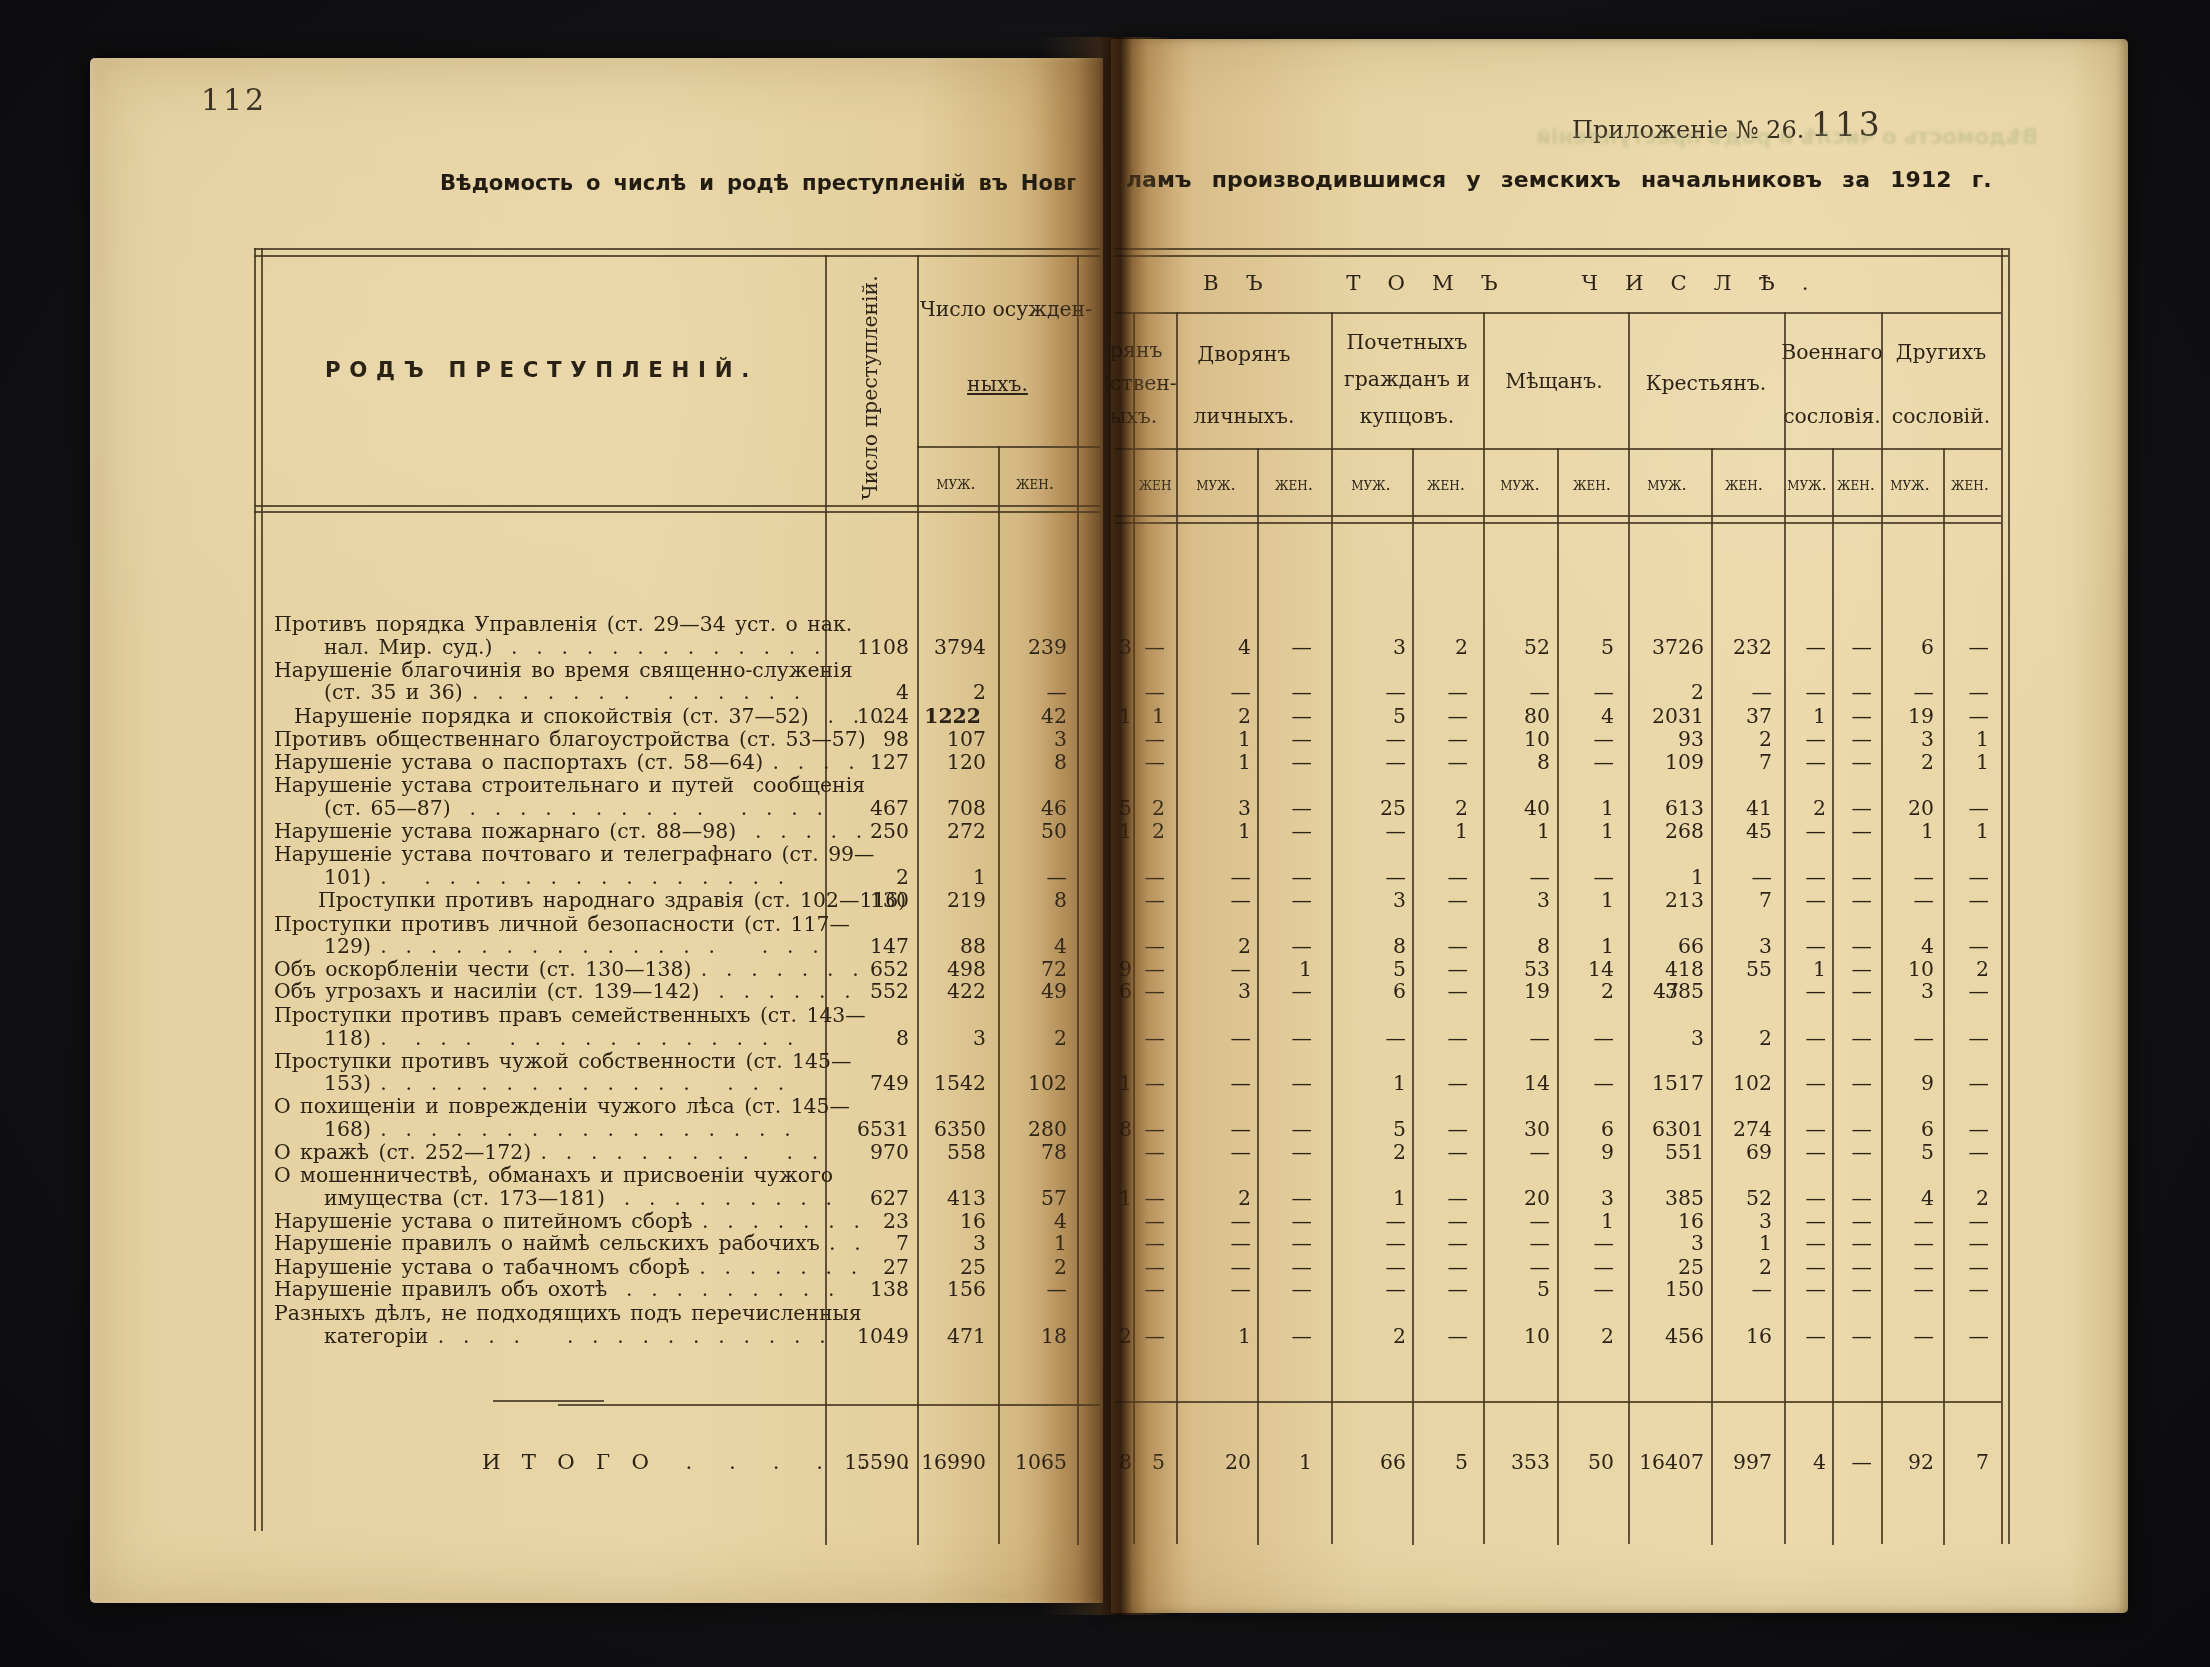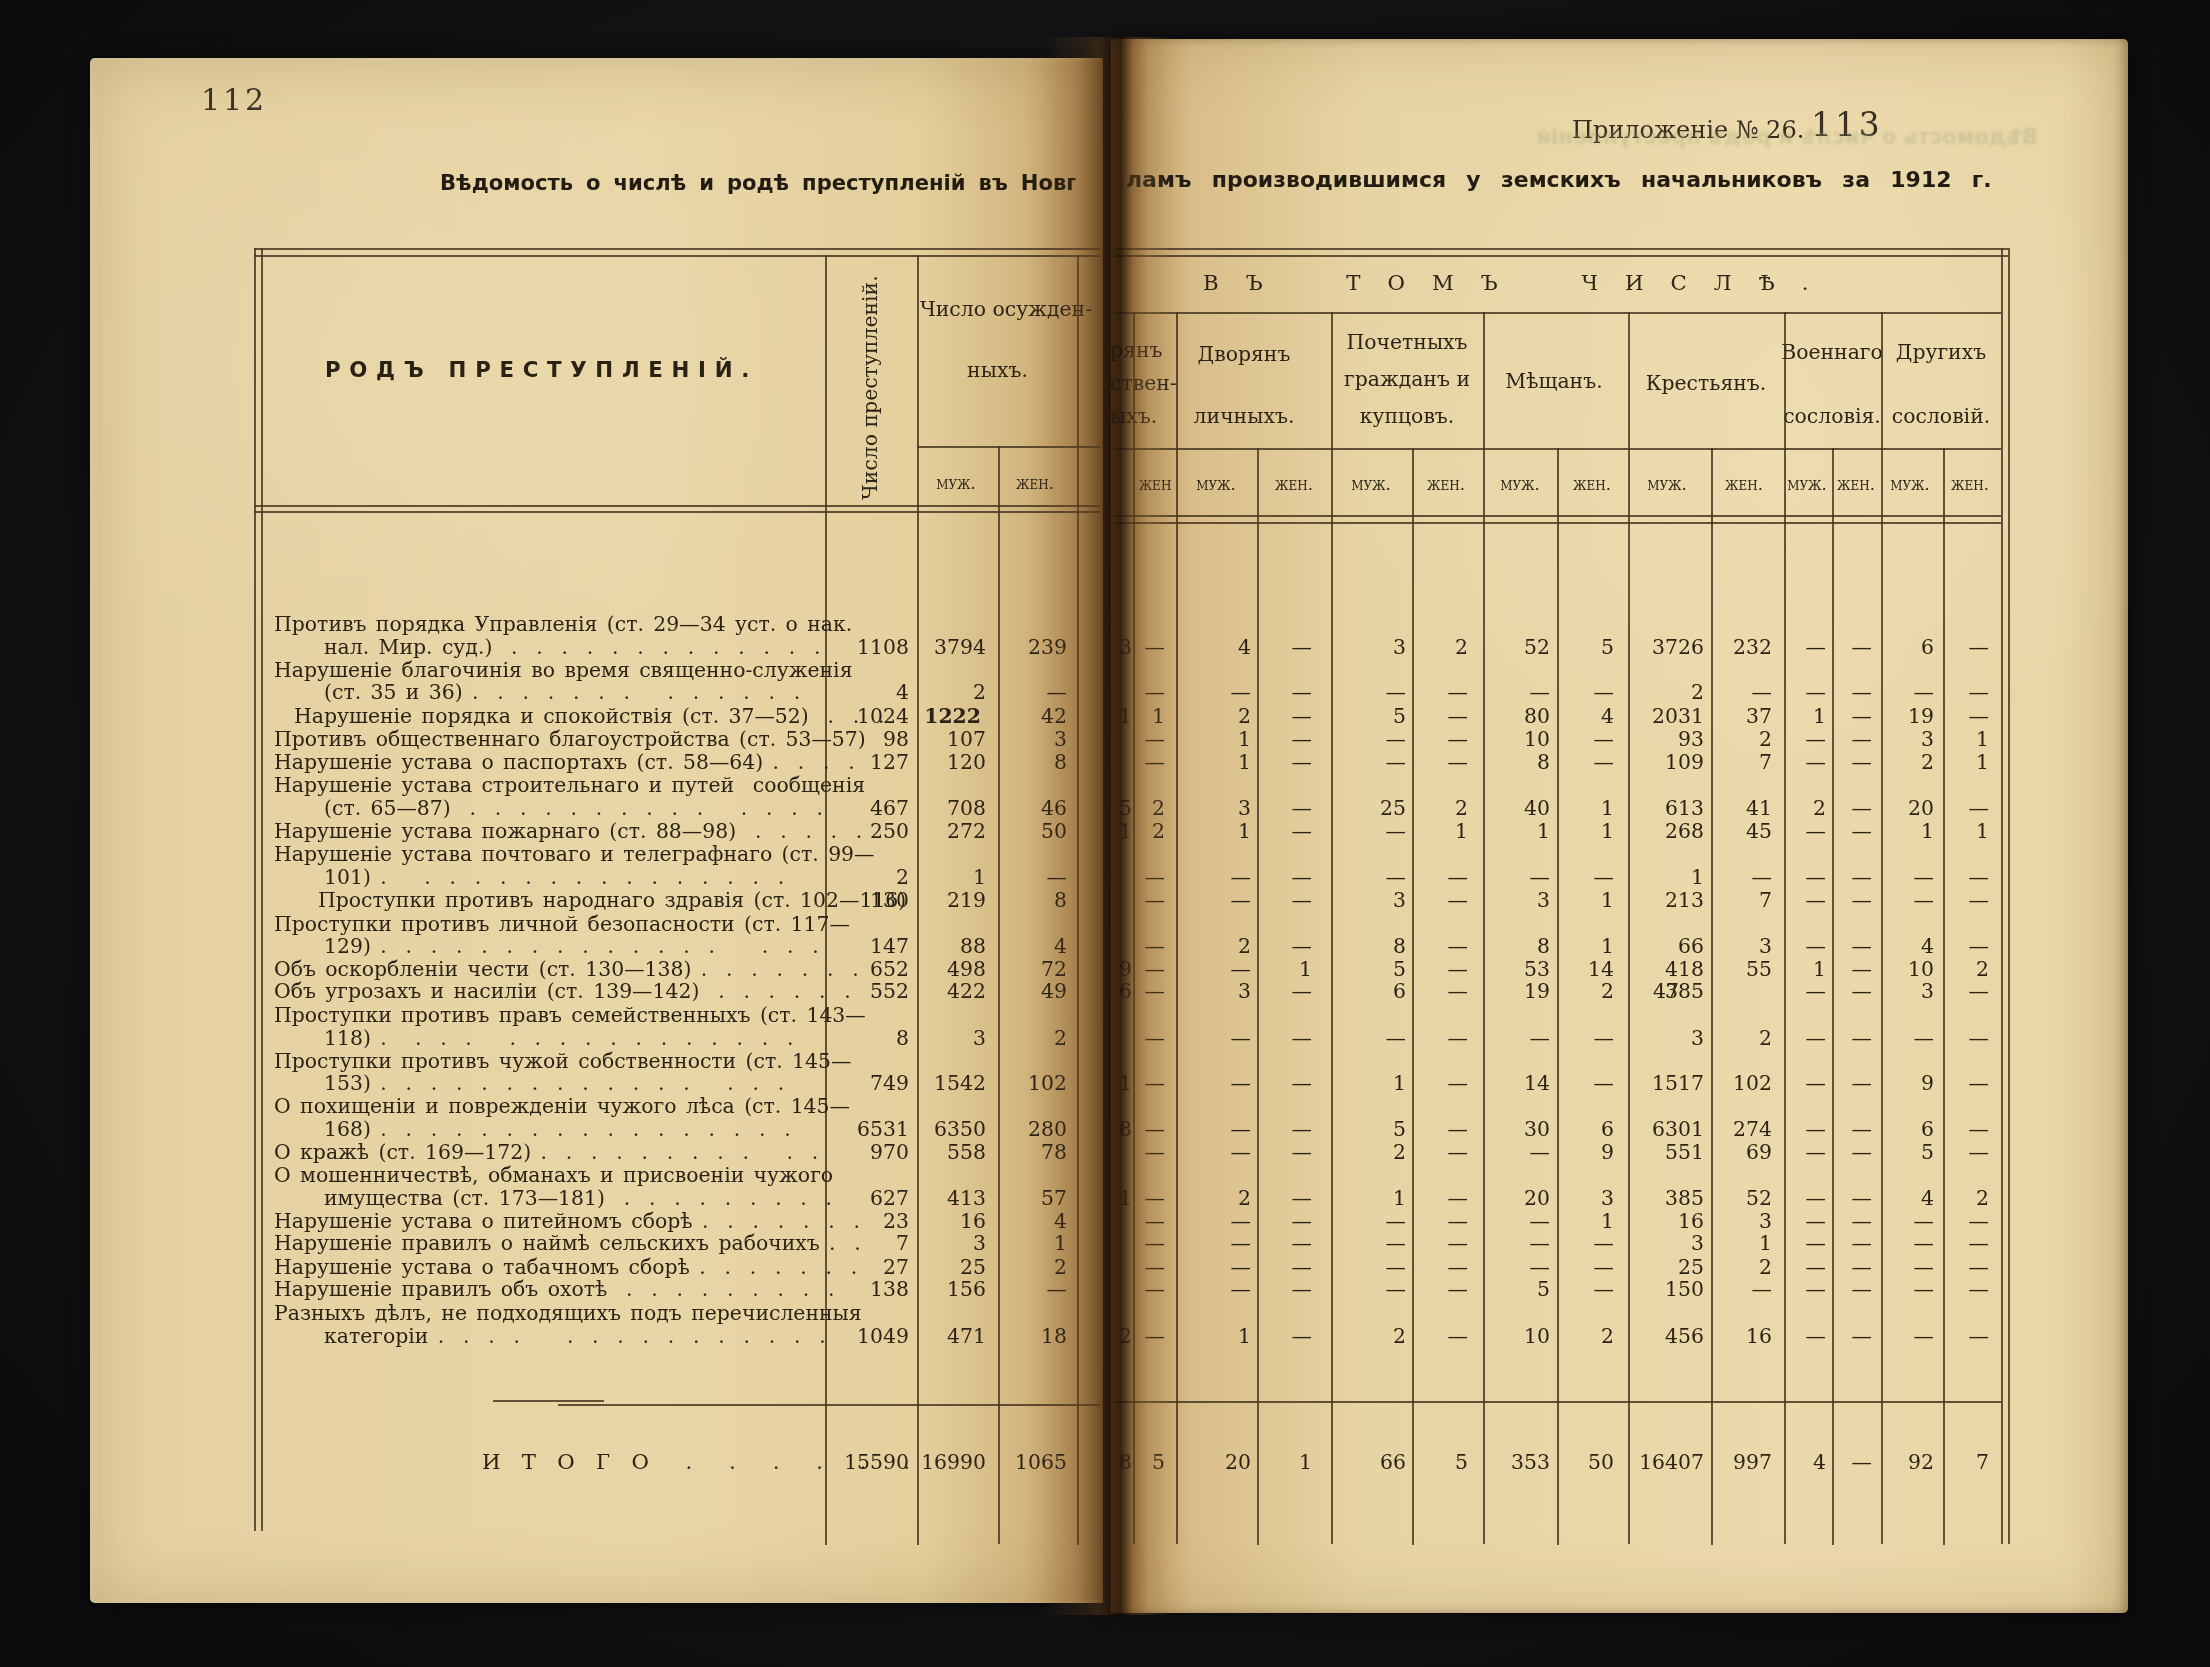--- a/index.html
+++ b/index.html
@@ -55,21 +55,21 @@
 
   <div class="ghost" style="left:1456px;top:124px;width:582px;">Вѣдомость о числѣ и родѣ преступленій</div>
 
   <div class="txt title" style="left:440px;top:170px;width:662px;overflow:hidden;transform:scaleX(0.96);transform-origin:left;word-spacing:5.8px;">Вѣдомость о числѣ и родѣ преступленій въ Новгородской гу</div>
   <div class="txt title" style="left:1126px;top:167px;word-spacing:12.6px;">ламъ производившимся у земскихъ начальниковъ за 1912 г.</div>
 
   <div id="tableLayer">
     <div class="txt hdr-rod" style="left:262px;top:357px;width:559px;text-align:center;">РОДЪ ПРЕСТУПЛЕНІЙ.</div>
     <div class="hdr-vert txt" style="left:846px;top:233px;width:47px;height:309px;">Число преступленій.</div>
     <div class="txt hdr" style="left:920px;top:297px;width:155px;">Число осужден-</div>
-    <div class="txt hdr" style="left:920px;top:358px;width:155px;">ныхъ.</div>
+    <div class="txt hdr" style="left:920px;top:372px;width:155px;text-decoration:underline;">ныхъ.</div>
     <div class="txt hdr-vtc" style="left:1203px;top:270px;">ВЪ ТОМЪ ЧИСЛѢ.</div>
     <div id="dyn">
         <div class="lbl" style="left: 274px; top: 612px;">Противъ порядка Управленія (ст. 29—34 уст. о нак.</div>
         <div class="lbl" style="left: 324px; top: 635px;">нал. Мир. суд.)  .  .  .  .  .  .  .  .  .  .  .  .  .</div>
         <div class="num" style="left: 800px; top: 635px;">1108</div>
         <div class="num" style="left: 877px; top: 635px;">3794</div>
         <div class="num" style="left: 958px; top: 635px;">239</div>
         <div class="num" style="left: 1023px; top: 635px;">3</div>
         <div class="num" style="left: 1056px; top: 635px;">—</div>
         <div class="num" style="left: 1142px; top: 635px;">4</div>
@@ -329,21 +329,21 @@
         <div class="num" style="left: 1297px; top: 1117px;">5</div>
         <div class="num" style="left: 1359px; top: 1117px;">—</div>
         <div class="num" style="left: 1441px; top: 1117px;">30</div>
         <div class="num" style="left: 1505px; top: 1117px;">6</div>
         <div class="num" style="left: 1595px; top: 1117px;">6301</div>
         <div class="num" style="left: 1663px; top: 1117px;">274</div>
         <div class="num" style="left: 1717px; top: 1117px;">—</div>
         <div class="num" style="left: 1763px; top: 1117px;">—</div>
         <div class="num" style="left: 1825px; top: 1117px;">6</div>
         <div class="num" style="left: 1880px; top: 1117px;">—</div>
-        <div class="lbl" style="left: 274px; top: 1140px;">О кражѣ (ст. 169—172) .  .  .  .  .  .  .  .  .    .  .</div>
+        <div class="lbl" style="left: 274px; top: 1140px;">О кражѣ (ст. 252—172) .  .  .  .  .  .  .  .  .    .  .</div>
         <div class="num" style="left: 800px; top: 1140px;">970</div>
         <div class="num" style="left: 877px; top: 1140px;">558</div>
         <div class="num" style="left: 958px; top: 1140px;">78</div>
         <div class="num" style="left: 1056px; top: 1140px;">—</div>
         <div class="num" style="left: 1142px; top: 1140px;">—</div>
         <div class="num" style="left: 1203px; top: 1140px;">—</div>
         <div class="num" style="left: 1297px; top: 1140px;">2</div>
         <div class="num" style="left: 1359px; top: 1140px;">—</div>
         <div class="num" style="left: 1441px; top: 1140px;">—</div>
         <div class="num" style="left: 1505px; top: 1140px;">9</div>

